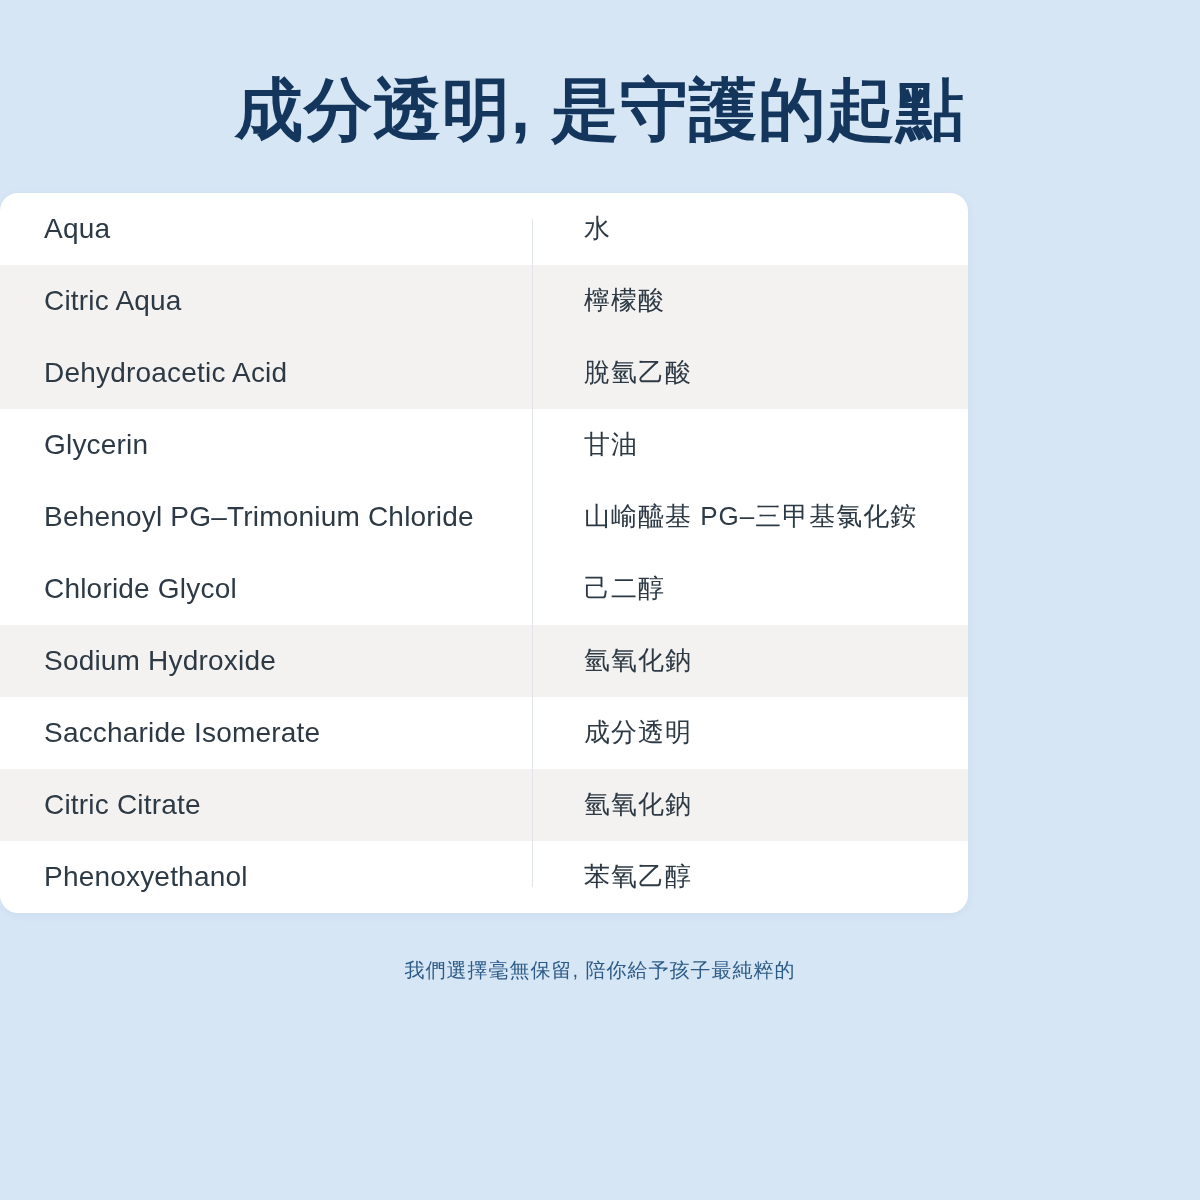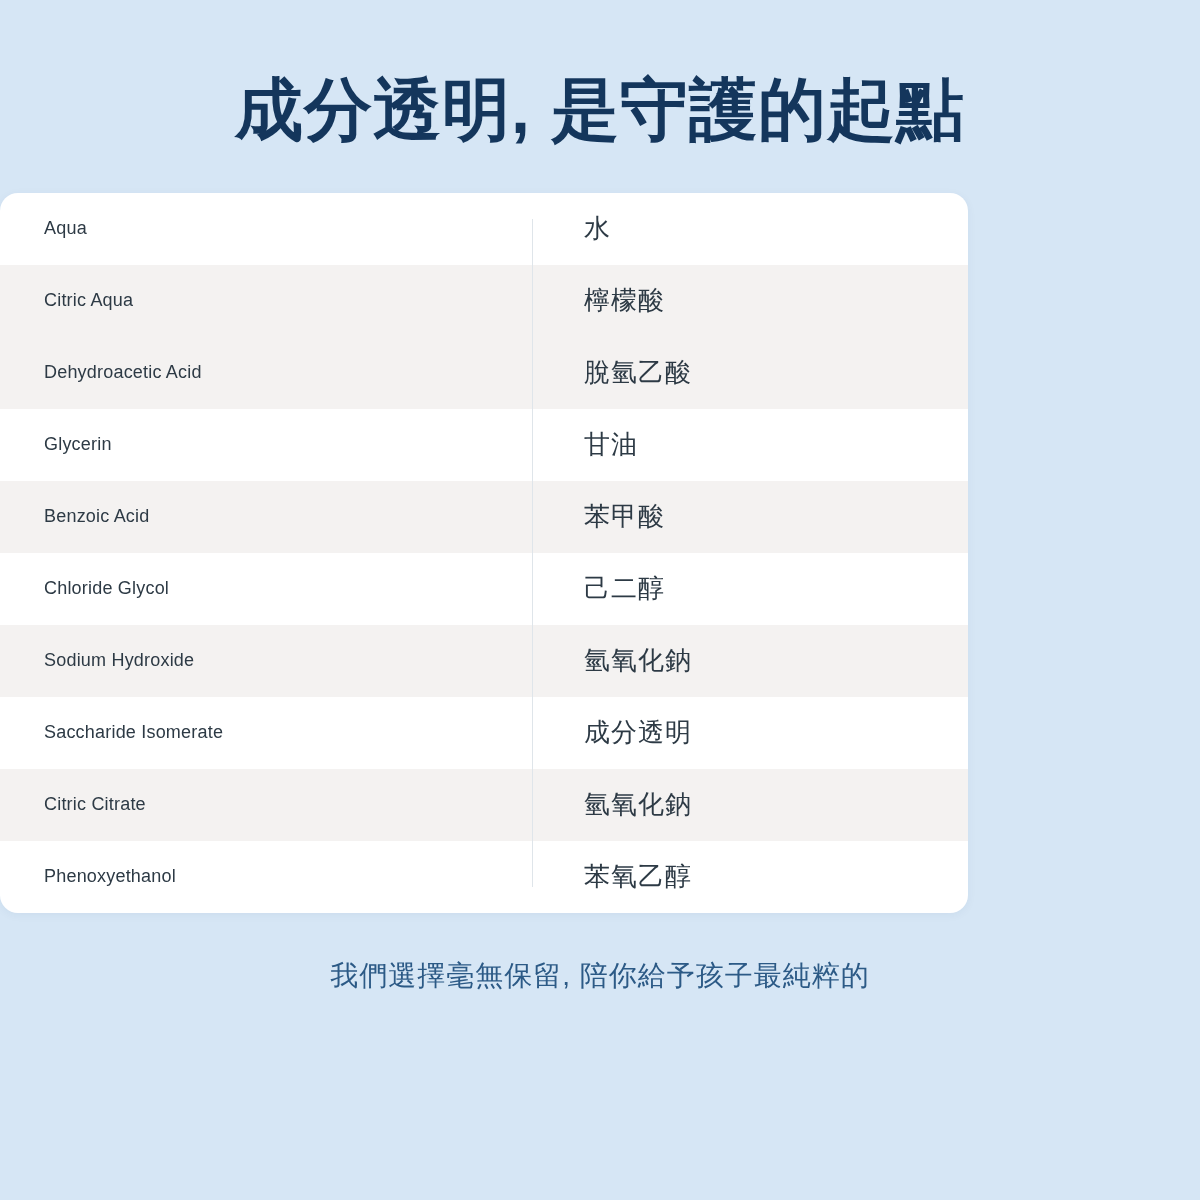--- a/index.html
+++ b/index.html
@@ -55,35 +55,35 @@
     height: 72px;
     position: relative;
   }
   .row.alt {
     background: #f4f2f1;
   }
   .cell-en {
     width: 532px;
     box-sizing: border-box;
     padding-left: 44px;
-    font-size: 18px;
+    font-size: 28px;
     color: #2d3a45;
     letter-spacing: 0.2px;
   }
   .cell-zh {
     flex: 1;
     box-sizing: border-box;
     padding-left: 52px;
     font-size: 26px;
     color: #2d3a45;
     letter-spacing: 1px;
   }
   .footnote {
     margin-top: 44px;
-    font-size: 28px;
+    font-size: 20px;
     color: #2c5a86;
     letter-spacing: 1px;
     text-align: center;
   }
 </style>
 </head>
 <body>
 
 <div class="page">
 
@@ -101,23 +101,23 @@
       <div class="cell-zh">檸檬酸</div>
     </div>
     <div class="row alt">
       <div class="cell-en">Dehydroacetic Acid</div>
       <div class="cell-zh">脫氫乙酸</div>
     </div>
     <div class="row">
       <div class="cell-en">Glycerin</div>
       <div class="cell-zh">甘油</div>
     </div>
-    <div class="row alt">
-      <div class="cell-en">Benzoic Acid</div>
-      <div class="cell-zh">苯甲酸</div>
+    <div class="row">
+      <div class="cell-en">Behenoyl PG–Trimonium Chloride</div>
+      <div class="cell-zh">山崳醯基 PG–三甲基氯化銨</div>
     </div>
     <div class="row">
       <div class="cell-en">Chloride Glycol</div>
       <div class="cell-zh">己二醇</div>
     </div>
     <div class="row alt">
       <div class="cell-en">Sodium Hydroxide</div>
       <div class="cell-zh">氫氧化鈉</div>
     </div>
     <div class="row">

